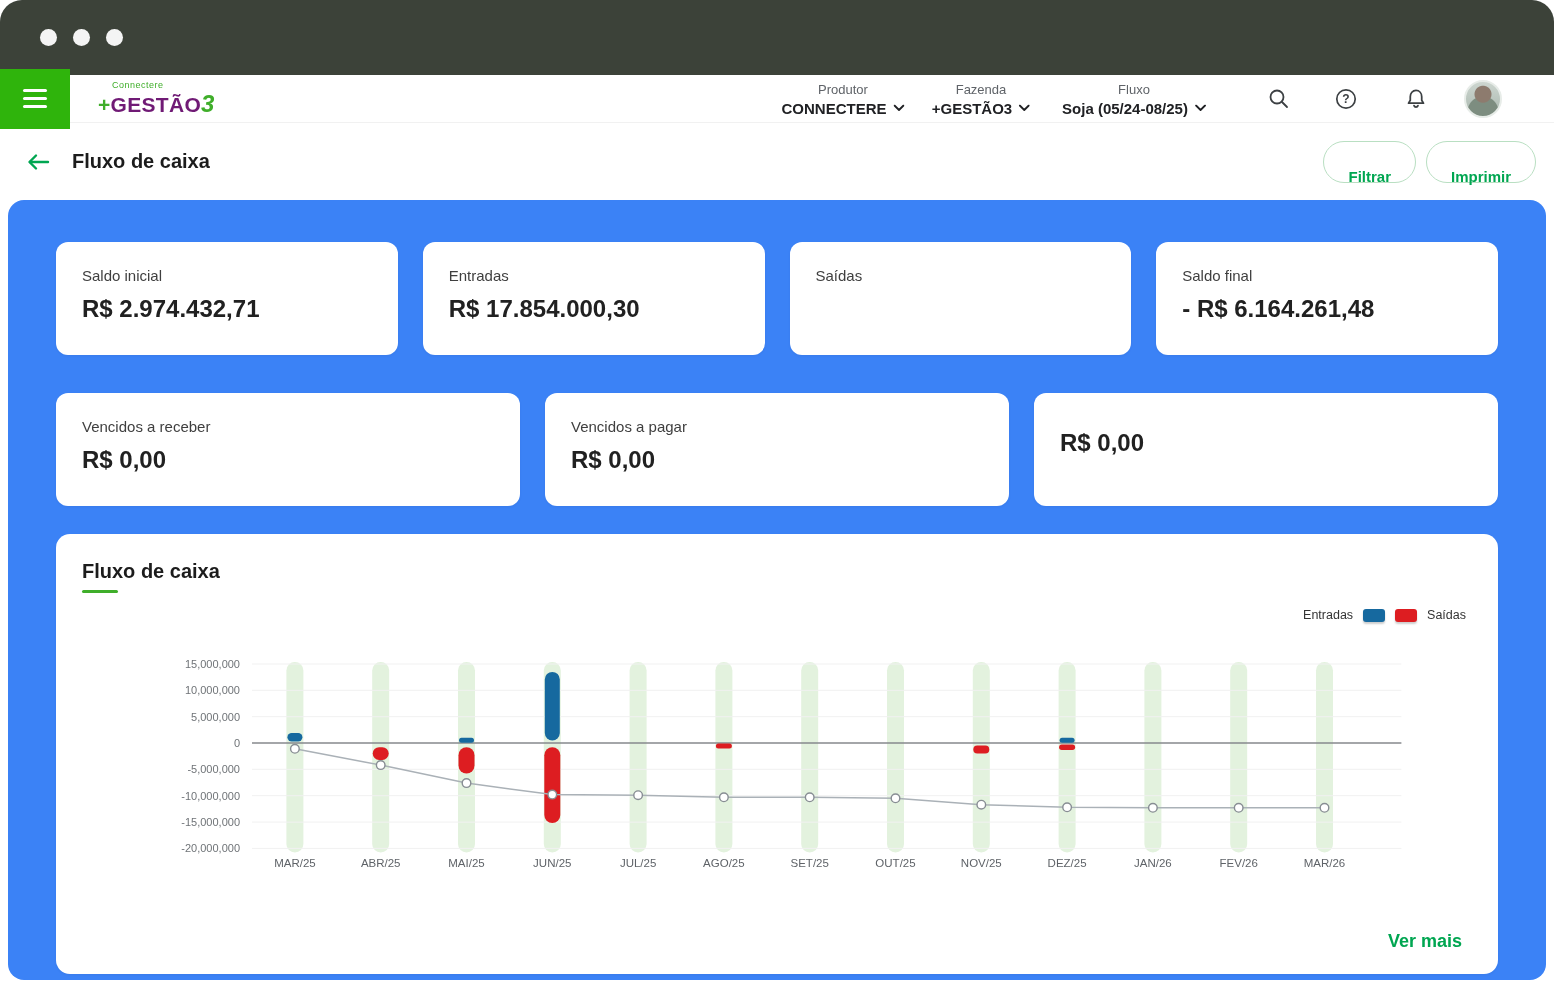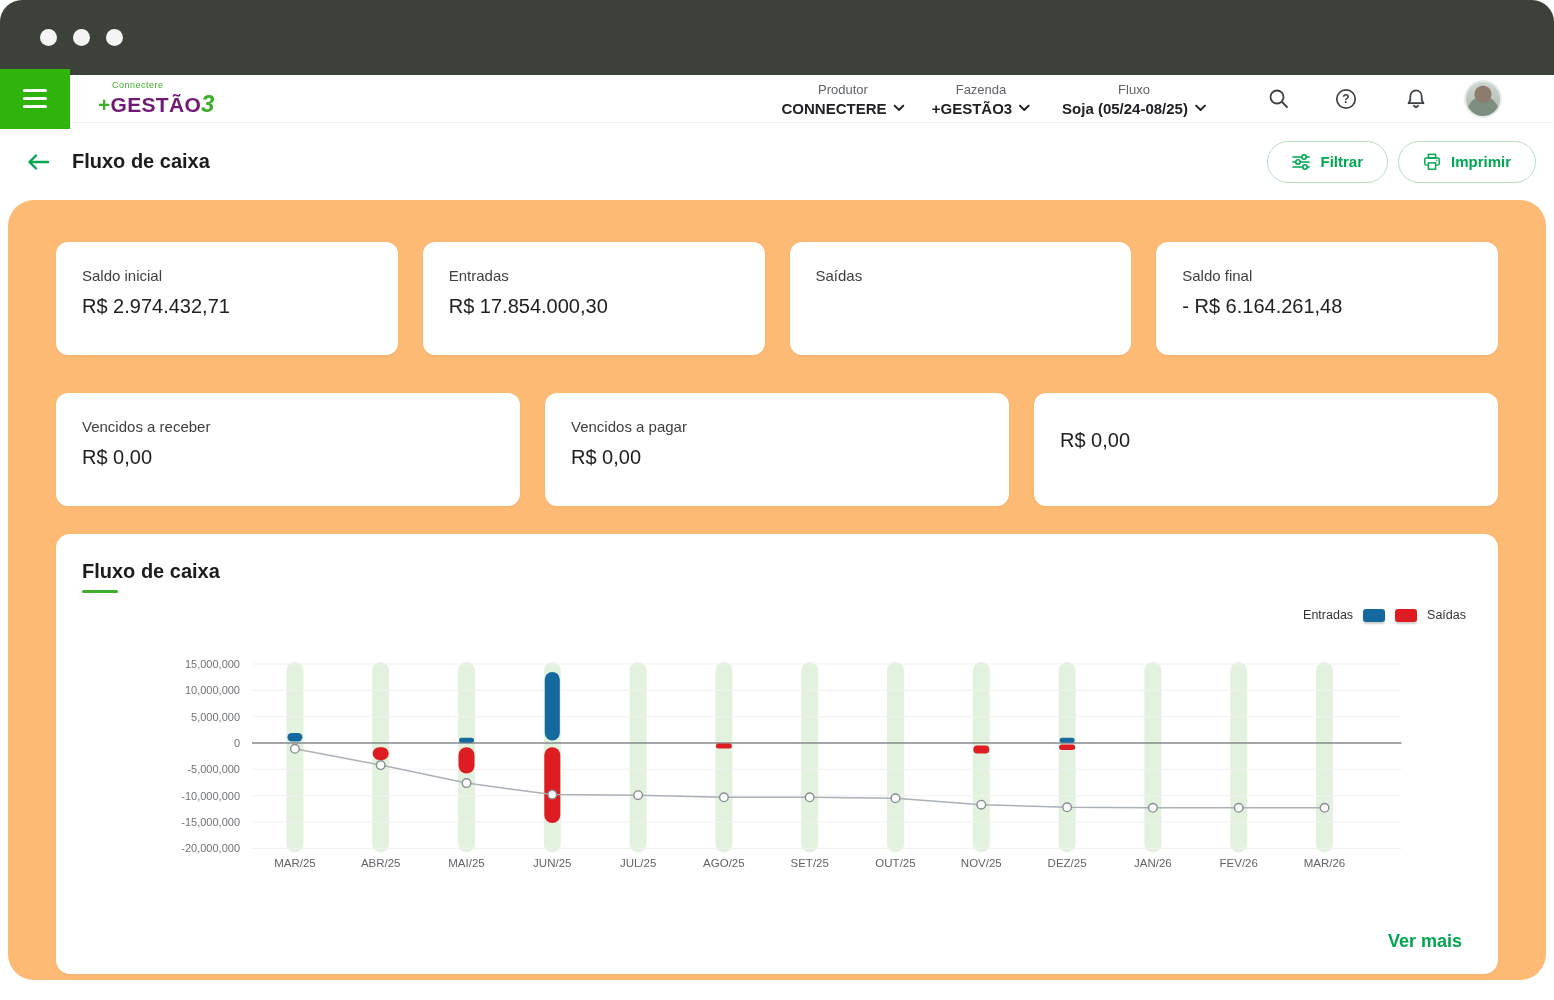--- a/index.html
+++ b/index.html
@@ -28,29 +28,29 @@
   .avatar { position:absolute; top:50%; transform:translate(-50%,-50%); width:38px; height:38px; border-radius:50%; cursor:pointer; border:2px solid #e7ece8;
     background: radial-gradient(circle at 50% 36%, #8d7b6e 0 8px, rgba(0,0,0,0) 9px),
                 radial-gradient(circle at 50% 88%, #7d8d80 0 15px, rgba(0,0,0,0) 16px),
                 linear-gradient(#cdd6d0,#a9b7ae); }
 
   
   .page-toolbar { height:77px; background:#fff; display:flex; align-items:center; padding:0 18px 0 18px; }
   .back-btn { background:none; border:none; cursor:pointer; padding:8px; display:flex; }
   .page-title { font-size:20px; font-weight:bold; color:#1c1c1c; margin-left:14px; }
   .toolbar-spacer { flex:1; }
-  .pill-btn { display:flex; align-items:center; gap:10px; height:42px; padding:0 24px; border:1.5px solid #b9dfc2; border-radius:21px; background:#fff; color:#00a651; font-size:15px; font-weight:bold; cursor:pointer; margin-left:10px; font-family:inherit; }
-
-  
-  .content { background:#fdba74; margin:0 8px 8px 8px; border-radius:26px; height:780px; padding:42px 48px 0 48px; overflow:hidden; }
+  .pill-btn { display:flex; align-items:center; gap:26px; height:42px; padding:0 24px; border:1.5px solid #b9dfc2; border-radius:21px; background:#fff; color:#00a651; font-size:15px; font-weight:bold; cursor:pointer; margin-left:10px; font-family:inherit;flex-direction:column; }
+
+  
+  .content { background:#3b82f6; margin:0 8px 8px 8px; border-radius:16px; height:780px; padding:42px 48px 0 48px; overflow:hidden; }
   .cards { display:flex; gap:25px; }
   .cards.row2 { margin-top:38px; }
   .card { flex:1; background:#fff; border-radius:12px; height:113px; padding:25px 26px; box-shadow:0 1px 3px rgba(0,0,0,.05); }
   .card-label { font-size:15px; color:#3f3f3f; }
-  .card-value { font-size:20px; font-weight:normal; color:#212121; margin-top:11px; }
+  .card-value { font-size:24px; font-weight:bold; color:#212121; margin-top:11px; }
 
   
   .chart-card { position:relative; margin-top:28px; background:#fff; border-radius:14px; height:440px; padding:26px; box-shadow:0 1px 3px rgba(0,0,0,.05); }
   .chart-title { font-size:20px; font-weight:bold; color:#1c1c1c; }
   .chart-title-underline { width:36px; height:3px; background:#3fae2a; margin-top:7px; border-radius:2px; }
   .legend { position:absolute; top:74px; right:32px; display:flex; align-items:center; gap:10px; }
   .legend-label { font-size:12.5px; color:#333; }
   .swatch { width:22px; height:13px; border-radius:3px; box-shadow:0 2px 2px rgba(0,0,0,.2); }
   .chart-mount { margin-top:58px; }
   .chart-mount svg { font-family:inherit; display:block; }

